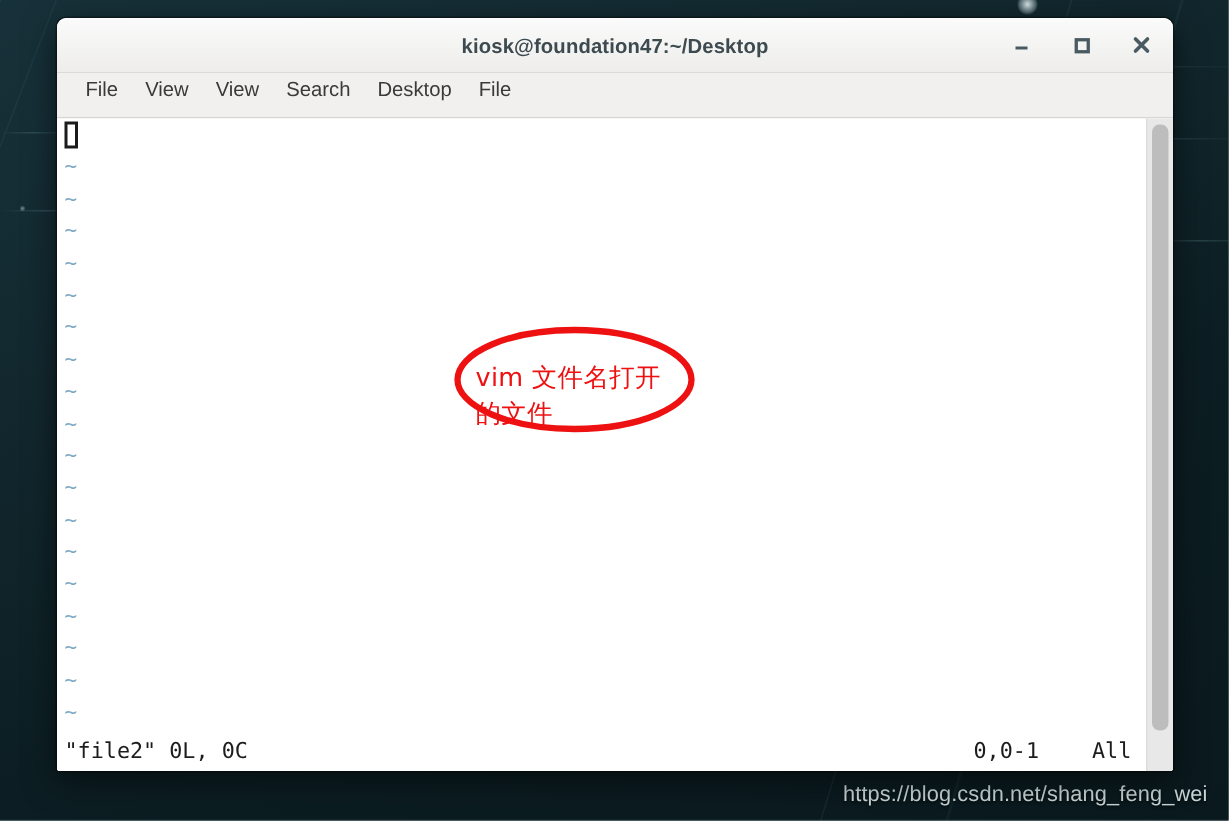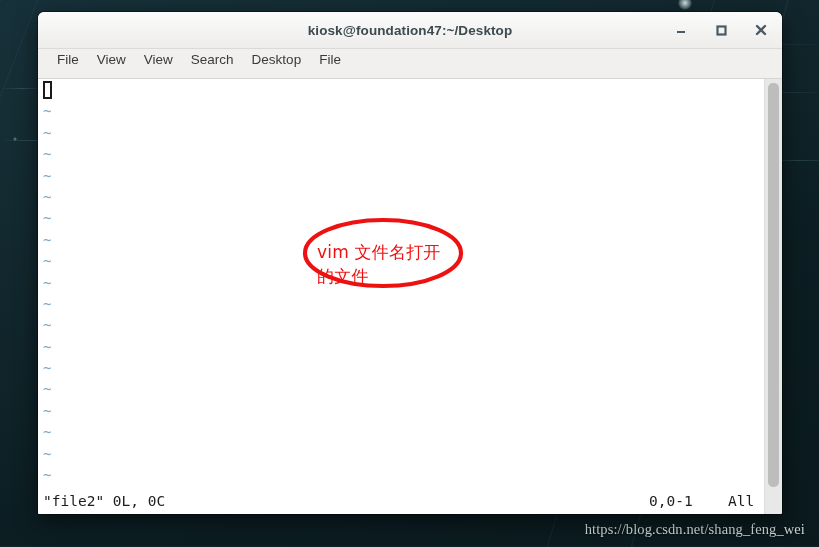--- a/index.html
+++ b/index.html
@@ -43,21 +43,21 @@
   }
 
   
   #watermark {
     position: absolute;
     right: 14px;
     bottom: 9px;
     color: #c9d6d8;
     font-size: 14.5px;
     letter-spacing: 0.1px;
-    font-family: Liberation Serif, serif;
+    font-family: Liberation Sans, sans-serif;
     text-shadow: 0 1px 2px rgba(0,0,0,0.55);
     white-space: nowrap;
   }
 
   
   #term-window {
     position: absolute;
     left: 38px;
     top: 12px;
     width: 744px;

